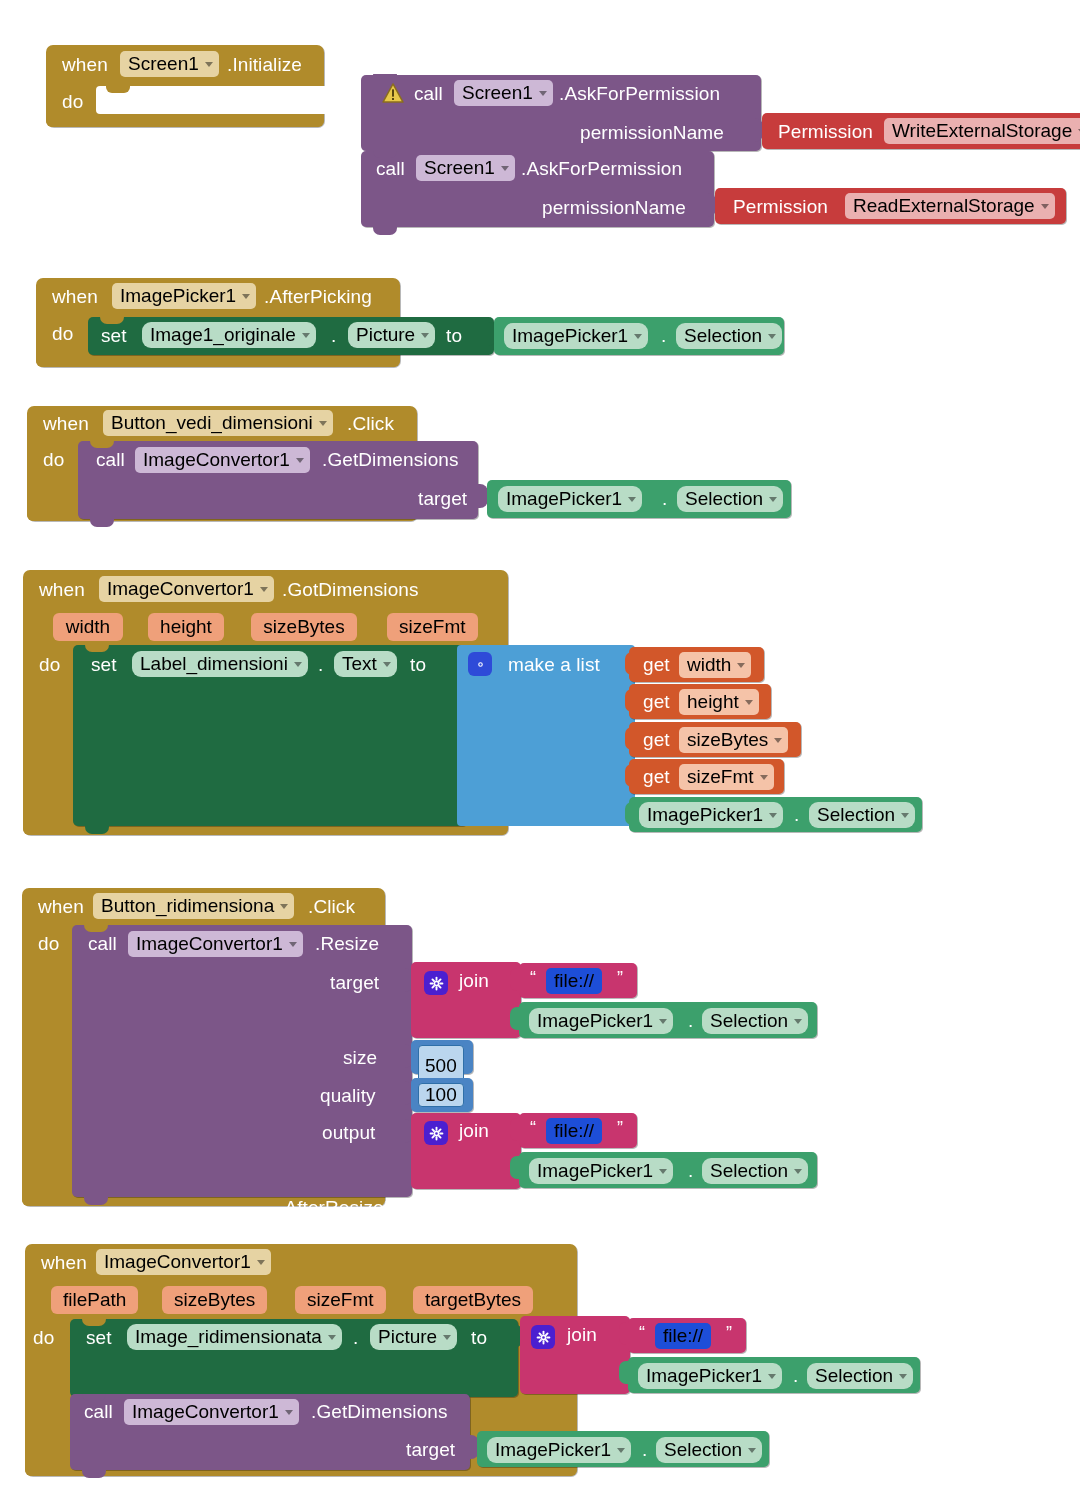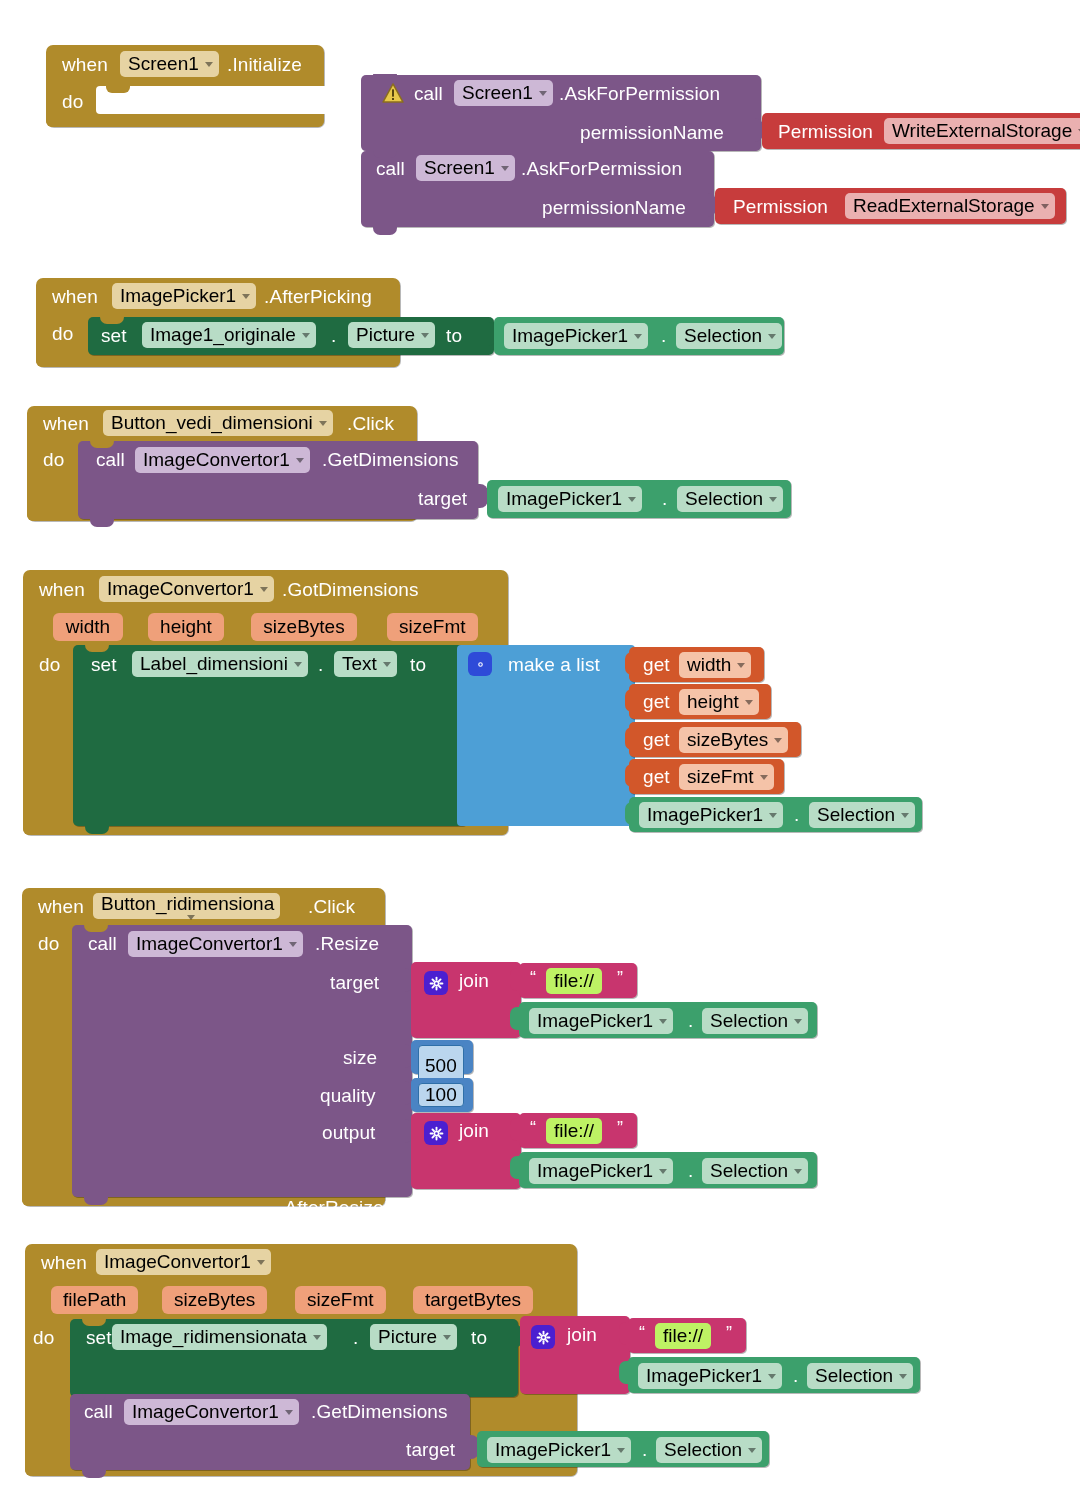--- a/index.html
+++ b/index.html
@@ -42,24 +42,24 @@
     font-size:19px;color:#000;white-space:nowrap;box-sizing:border-box;
   }
   .chip .lbl{display:inline-block;}
   .chip .caret{
     display:inline-block;width:0;height:0;margin-left:6px;
     border-left:4px solid transparent;border-right:4px solid transparent;
     border-top:5px solid rgba(0,0,0,.45);
   }
   .chip-gold   {background:#E6D3A3;}
   .chip-purple {background:#CDB8D6;}
-  .chip-green  {background:#B8DCC6;}
+  .chip-green  {background:#B8DCC6;border-radius:9px;}
   .chip-red    {background:#EAB0B0;}
   .chip-orange {background:#F5C3A8;}
-  .chip-pink   {background:#bef264;align-items:center;}
+  .chip-pink   {background:#1d4ed8;align-items:center;}
   .chip-blue   {background:#BBD6EE;border:1px solid #2F6FA8;border-radius:4px;}
 
   
   .param{
     position:absolute;height:28px;border-radius:6px;background:#EFA07A;
     display:flex;align-items:center;justify-content:center;padding:0 12px;
     font-size:19px;color:#000;white-space:nowrap;box-sizing:border-box;
   }
 
   
@@ -297,21 +297,21 @@
       <i class="caret"></i>
   </div>
   <span class="txt" style="left:794px;top:789px;">.</span>
   <div class="chip chip-green" style="left:809px;top:786px;">
     <span class="lbl">Selection</span>
       <i class="caret"></i>
   </div>
 
   <div class="blk gold r6 shadow" style="left:22px;top:872px;width:363px;height:318px;"></div>
   <span class="txt" style="left:38px;top:881px;">when</span>
-  <div class="chip chip-gold" style="left:93px;top:877px;flex-direction:column;">
+  <div class="chip chip-gold" style="left:93px;top:877px;">
     <span class="lbl">Button_ridimensiona</span>
       <i class="caret"></i>
   </div>
   <span class="txt" style="left:308px;top:881px;">.Click</span>
   <span class="txt" style="left:38px;top:918px;">do</span>
   <div class="lip gold" style="left:22px;top:1177px;width:363px;height:13px;"></div>
 
   <div class="blk purple r4 shadow" style="left:72px;top:909px;width:340px;height:272px;"></div>
   <div style="position:absolute;left:84px;top:909px;width:24px;height:7px;background:#B08B2B;border-radius:0 0 7px 7px;"></div>
   <div style="position:absolute;left:84px;top:1181px;width:24px;height:8px;background:#7C5688;border-radius:0 0 7px 7px;"></div>
@@ -430,21 +430,21 @@
   <div class="param" style="left:162px;top:1270px;min-width:104px;">sizeBytes</div>
   <div class="param" style="left:295px;top:1270px;min-width:88px;">sizeFmt</div>
   <div class="param" style="left:413px;top:1270px;min-width:120px;">targetBytes</div>
 
   <span class="txt" style="left:33px;top:1312px;">do</span>
   <div class="lip gold" style="left:25px;top:1447px;width:552px;height:13px;"></div>
 
   <div class="blk green r4 shadow" style="left:70px;top:1303px;width:448px;height:78px;"></div>
   <div style="position:absolute;left:82px;top:1303px;width:24px;height:7px;background:#B08B2B;border-radius:0 0 7px 7px;"></div>
   <span class="txt" style="left:86px;top:1312px;">set</span>
-  <div class="chip chip-green" style="left:112px;top:1308px;">
+  <div class="chip chip-green" style="left:127px;top:1308px;">
     <span class="lbl">Image_ridimensionata</span>
       <i class="caret"></i>
   </div>
   <span class="txt" style="left:353px;top:1312px;">.</span>
   <div class="chip chip-green" style="left:370px;top:1308px;">
     <span class="lbl">Picture</span>
       <i class="caret"></i>
   </div>
   <span class="txt" style="left:471px;top:1312px;">to</span>
   <div style="position:absolute;left:511px;top:1308px;width:11px;height:24px;background:#1F6B41;border-radius:0 8px 8px 0;"></div>

